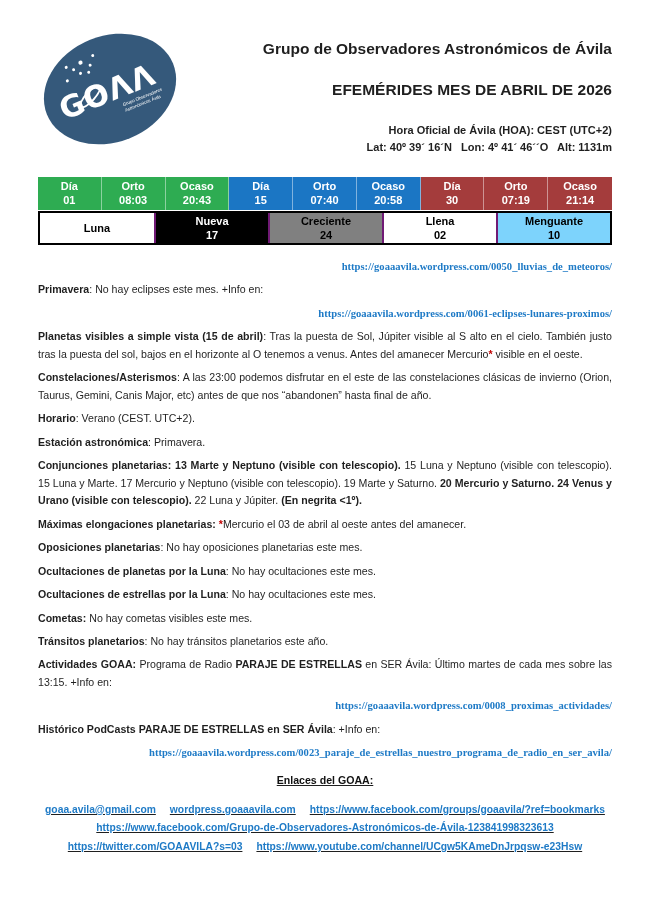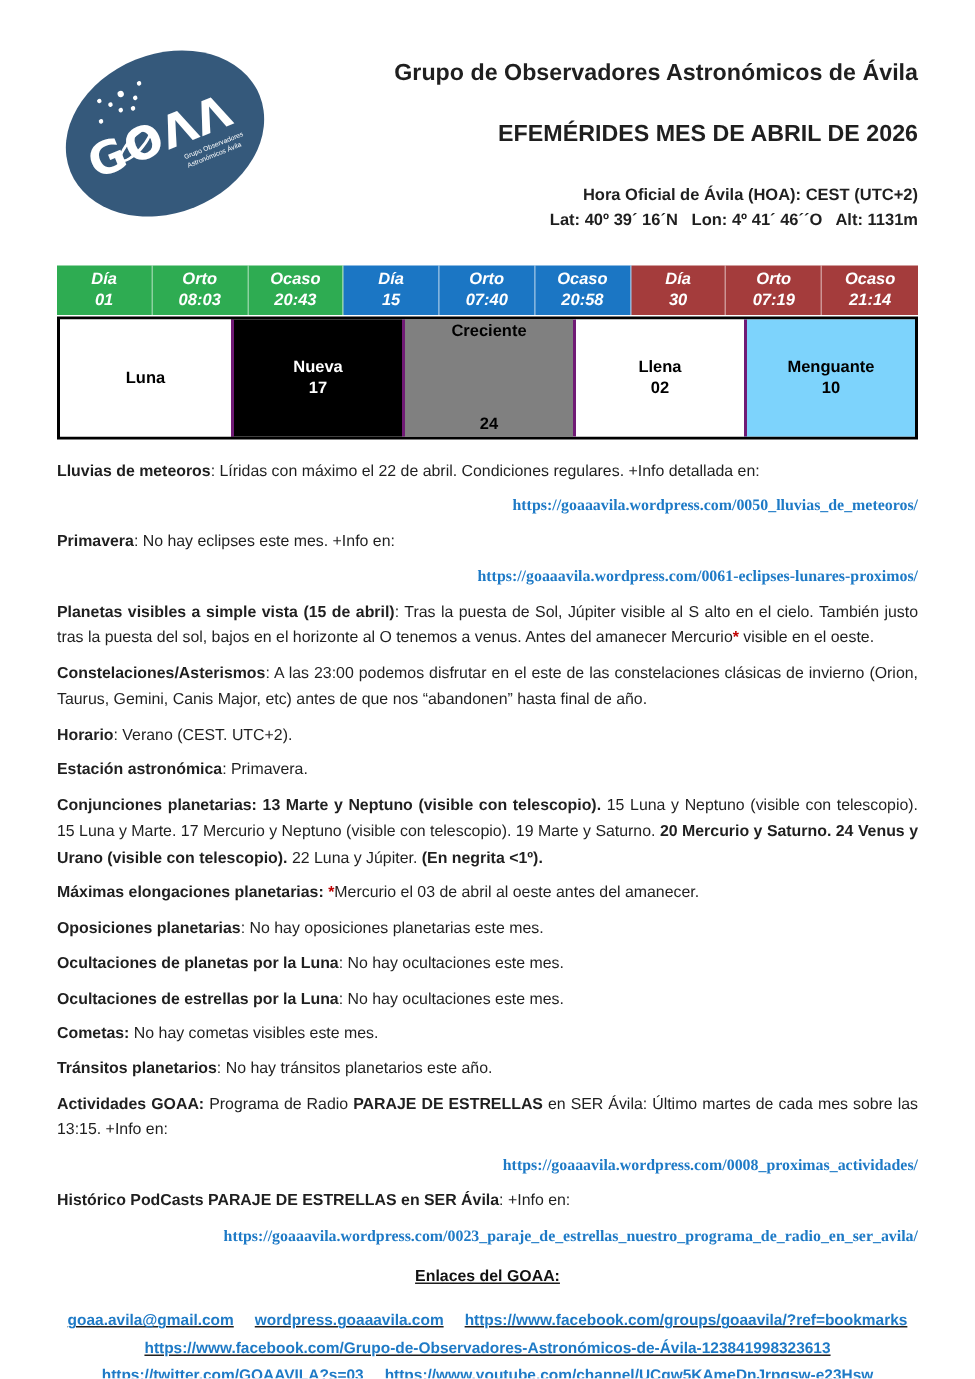--- a/index.html
+++ b/index.html
@@ -47,21 +47,21 @@
   .org-title  { font-size: 15.5px; font-weight: bold; margin-top: 6px; }
   .doc-title  { font-size: 15.5px; font-weight: bold; margin-top: 23px; }
   .time-line  { font-size: 11px;  font-weight: bold; margin-top: 25px; }
   .loc-line   { font-size: 11px;  font-weight: bold; margin-top: 5px;  }
 
   
   .ephem { margin: 3px 38px 0; }
   .sun-row  { display: grid; grid-template-columns: repeat(9, 1fr); }
   .sun-cell {
     color: #fff; font-weight: bold; font-size: 11px; text-align: center;
-    padding: 2px 0 3px; border-right: 1px solid rgba(255,255,255,0.45); font-style: italic;
+    padding: 2px 0 3px; border-right: 1px solid rgba(255,255,255,0.45);
   }
   .sun-cell:last-child { border-right: none; }
   .sun-cell .scl, .sun-cell .scv { line-height: 14px; }
   .moon-row {
     display: grid; grid-template-columns: repeat(5, 1fr);
     margin-top: 1px; border: 2px solid #000;
   }
   .moon-cell {
     font-weight: bold; font-size: 11px; text-align: center;
     min-height: 30px; display: flex; flex-direction: column; justify-content: center;
@@ -145,37 +145,36 @@
         </div>
       </div>
     <div class="moon-row" id="moon-row">
         <div class="moon-cell" style="background: rgb(255, 255, 255); color: rgb(0, 0, 0);">
           <div class="mcl">Luna</div>
         </div>
         <div class="moon-cell" style="background: rgb(0, 0, 0); color: rgb(255, 255, 255);">
           <div class="mcl">Nueva</div>
           <div class="mcv">17</div>
         </div>
-        <div class="moon-cell" style="background: rgb(128, 128, 128); color: rgb(0, 0, 0); gap: 48px;">
+        <div class="moon-cell" style="background: rgb(128, 128, 128); color: rgb(0, 0, 0);">
           <div class="mcl">Creciente</div>
           <div class="mcv">24</div>
         </div>
         <div class="moon-cell" style="background: rgb(255, 255, 255); color: rgb(0, 0, 0);">
           <div class="mcl">Llena</div>
           <div class="mcv">02</div>
         </div>
         <div class="moon-cell" style="background: #7dd3fc; color: rgb(0, 0, 0);">
           <div class="mcl">Menguante</div>
           <div class="mcv">10</div>
         </div>
       </div>
   </div>
 
   <div class="doc-body" id="doc-body">
-      <p class="para"><span class="b">Lluvias de meteoros</span><span>: Líridas con máximo el 22 de abril. Condiciones regulares. +Info detallada en:</span></p>
       <p class="linkline"><a class="doclink">https://goaaavila.wordpress.com/0050_lluvias_de_meteoros/</a></p>
       <p class="para"><span class="b">Primavera</span><span>: No hay eclipses este mes. +Info en:</span></p>
       <p class="linkline"><a class="doclink">https://goaaavila.wordpress.com/0061-eclipses-lunares-proximos/</a></p>
       <p class="para"><span class="b">Planetas visibles a simple vista (15 de abril)</span><span>: Tras la puesta de Sol, Júpiter visible al S alto en el cielo. También justo tras la puesta del sol, bajos en el horizonte al O tenemos a venus. Antes del amanecer Mercurio</span><span class="red">*</span><span> visible en el oeste.</span></p>
       <p class="para"><span class="b">Constelaciones/Asterismos</span><span>: A las 23:00 podemos disfrutar en el este de las constelaciones clásicas de invierno (Orion, Taurus, Gemini, Canis Major, etc) antes de que nos “abandonen” hasta final de año.</span></p>
       <p class="para"><span class="b">Horario</span><span>: Verano (CEST. UTC+2).</span></p>
       <p class="para"><span class="b">Estación astronómica</span><span>: Primavera.</span></p>
       <p class="para"><span class="b">Conjunciones planetarias: 13 Marte y Neptuno (visible con telescopio).</span><span> 15 Luna y Neptuno (visible con telescopio). 15 Luna y Marte. 17 Mercurio y Neptuno (visible con telescopio). 19 Marte y Saturno. </span><span class="b">20 Mercurio y Saturno. 24 Venus y Urano (visible con telescopio).</span><span> 22 Luna y Júpiter. </span><span class="b">(En negrita &lt;1º).</span></p>
       <p class="para"><span class="b">Máximas elongaciones planetarias: </span><span class="red">*</span><span>Mercurio el 03 de abril al oeste antes del amanecer.</span></p>
       <p class="para"><span class="b">Oposiciones planetarias</span><span>: No hay oposiciones planetarias este mes.</span></p>

